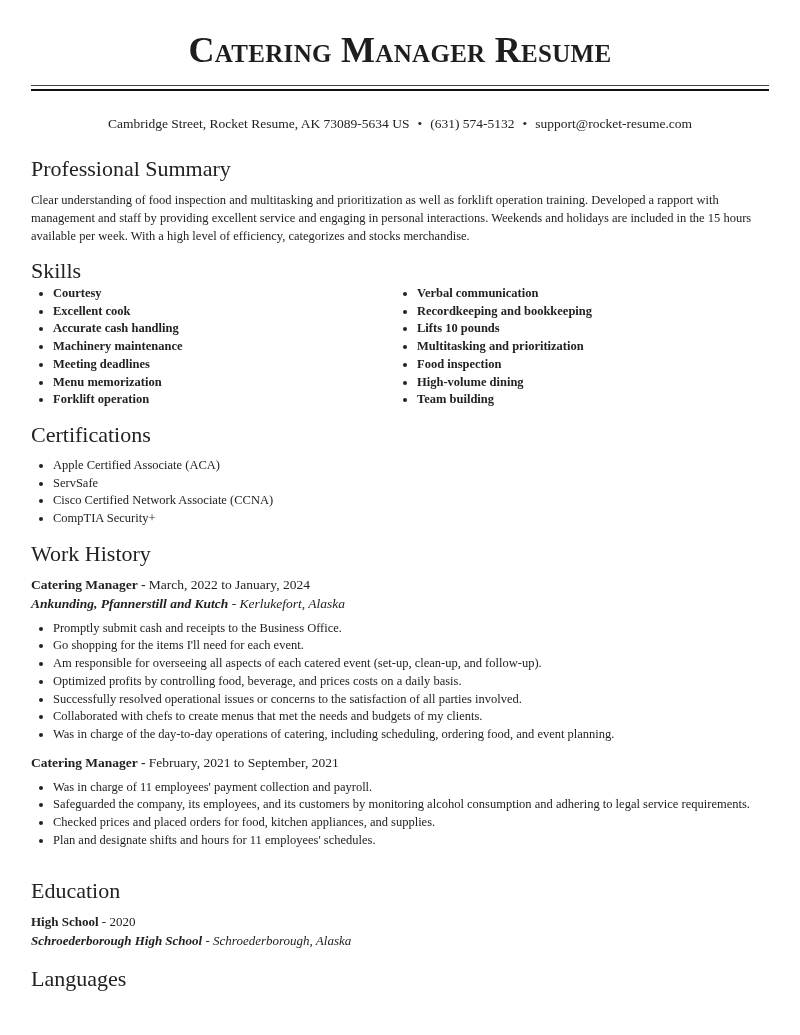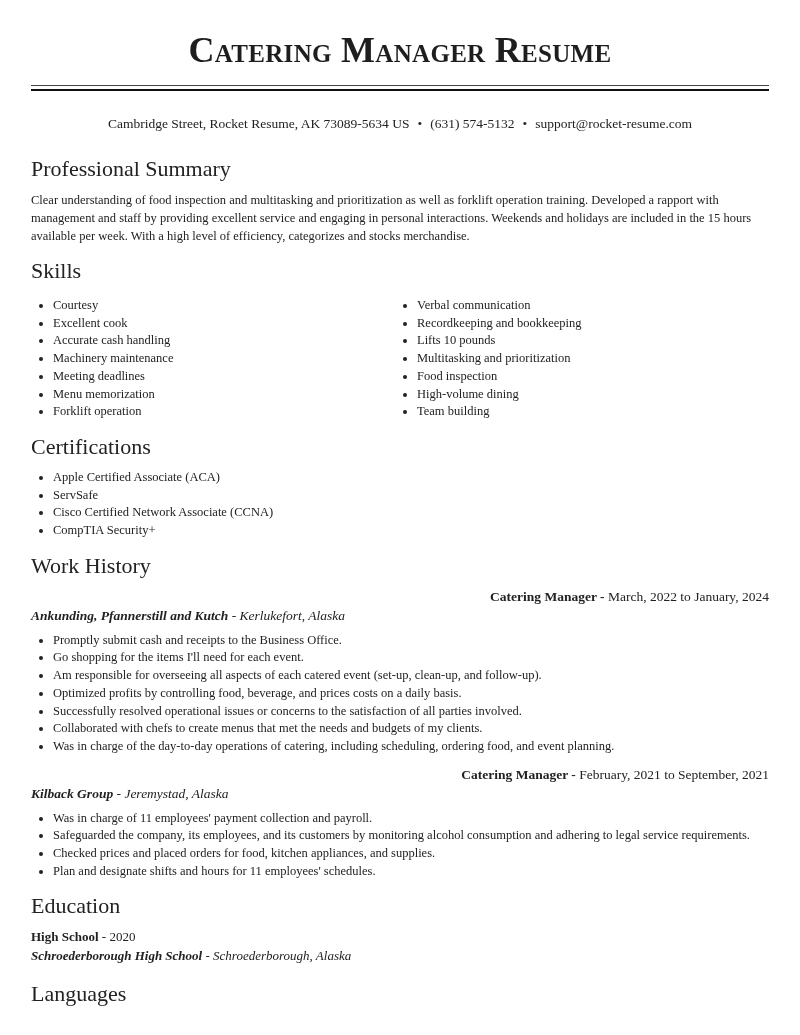--- a/index.html
+++ b/index.html
@@ -51,26 +51,26 @@
       margin: 0;
       padding-left: 22px;
       font-size: 12.5px;
       line-height: 17.7px;
       list-style: disc;
     }
     ul.bullets li { padding-left: 0; }
     .skills-grid {
       display: grid;
       grid-template-columns: 364px 1fr;
-      margin-top: 12px;
+      margin-top: 0;
+      font-weight: bold;
     }
     .job-head {
       font-size: 13.5px;
       line-height: 19px;
-      text-align: right;
     }
     .job-head b { font-weight: bold; }
     .job-sub {
       font-size: 13.5px;
       line-height: 19px;
       font-style: italic;
     }
     .job-sub b { font-weight: bold; }
     .edu-head { font-size: 13px; line-height: 19px; }
     .edu-sub { font-size: 13px; line-height: 19px; font-style: italic; }
@@ -149,33 +149,30 @@
         <li>Successfully resolved operational issues or concerns to the satisfaction of all parties involved.</li>
         <li>Collaborated with chefs to create menus that met the needs and budgets of my clients.</li>
         <li>Was in charge of the day-to-day operations of catering, including scheduling, ordering food, and event planning.</li>
       </ul>
     </div>
 
     <div style="margin-top:9px;">
       <div class="job-head">
         <b>Catering Manager</b><b style="white-space:pre;"> - </b><span>February, 2021 to September, 2021</span>
       </div>
-      <div class="job-sub">
-        <b>Kilback Group</b><span style="white-space:pre;"> - </span><span>Jeremystad, Alaska</span>
-      </div>
       <ul class="bullets" style="margin-top:7px;">
         <li>Was in charge of 11 employees' payment collection and payroll.</li>
         <li>Safeguarded the company, its employees, and its customers by monitoring alcohol consumption and adhering to legal service requirements.</li>
         <li>Checked prices and placed orders for food, kitchen appliances, and supplies.</li>
         <li>Plan and designate shifts and hours for 11 employees' schedules.</li>
       </ul>
     </div>
   </section>
 
-  <section style="margin-top:12px;">
+  <section style="margin-top:28px;">
     <h2 class="section">Education</h2>
     <div class="edu-head" style="margin-top:7px;">
       <b>High School</b><span style="white-space:pre;"> - </span><span>2020</span>
     </div>
     <div class="edu-sub">
       <b>Schroederborough High School</b><span style="white-space:pre;"> - </span><span>Schroederborough, Alaska</span>
     </div>
   </section>
 
   <section style="margin-top:15px;">

